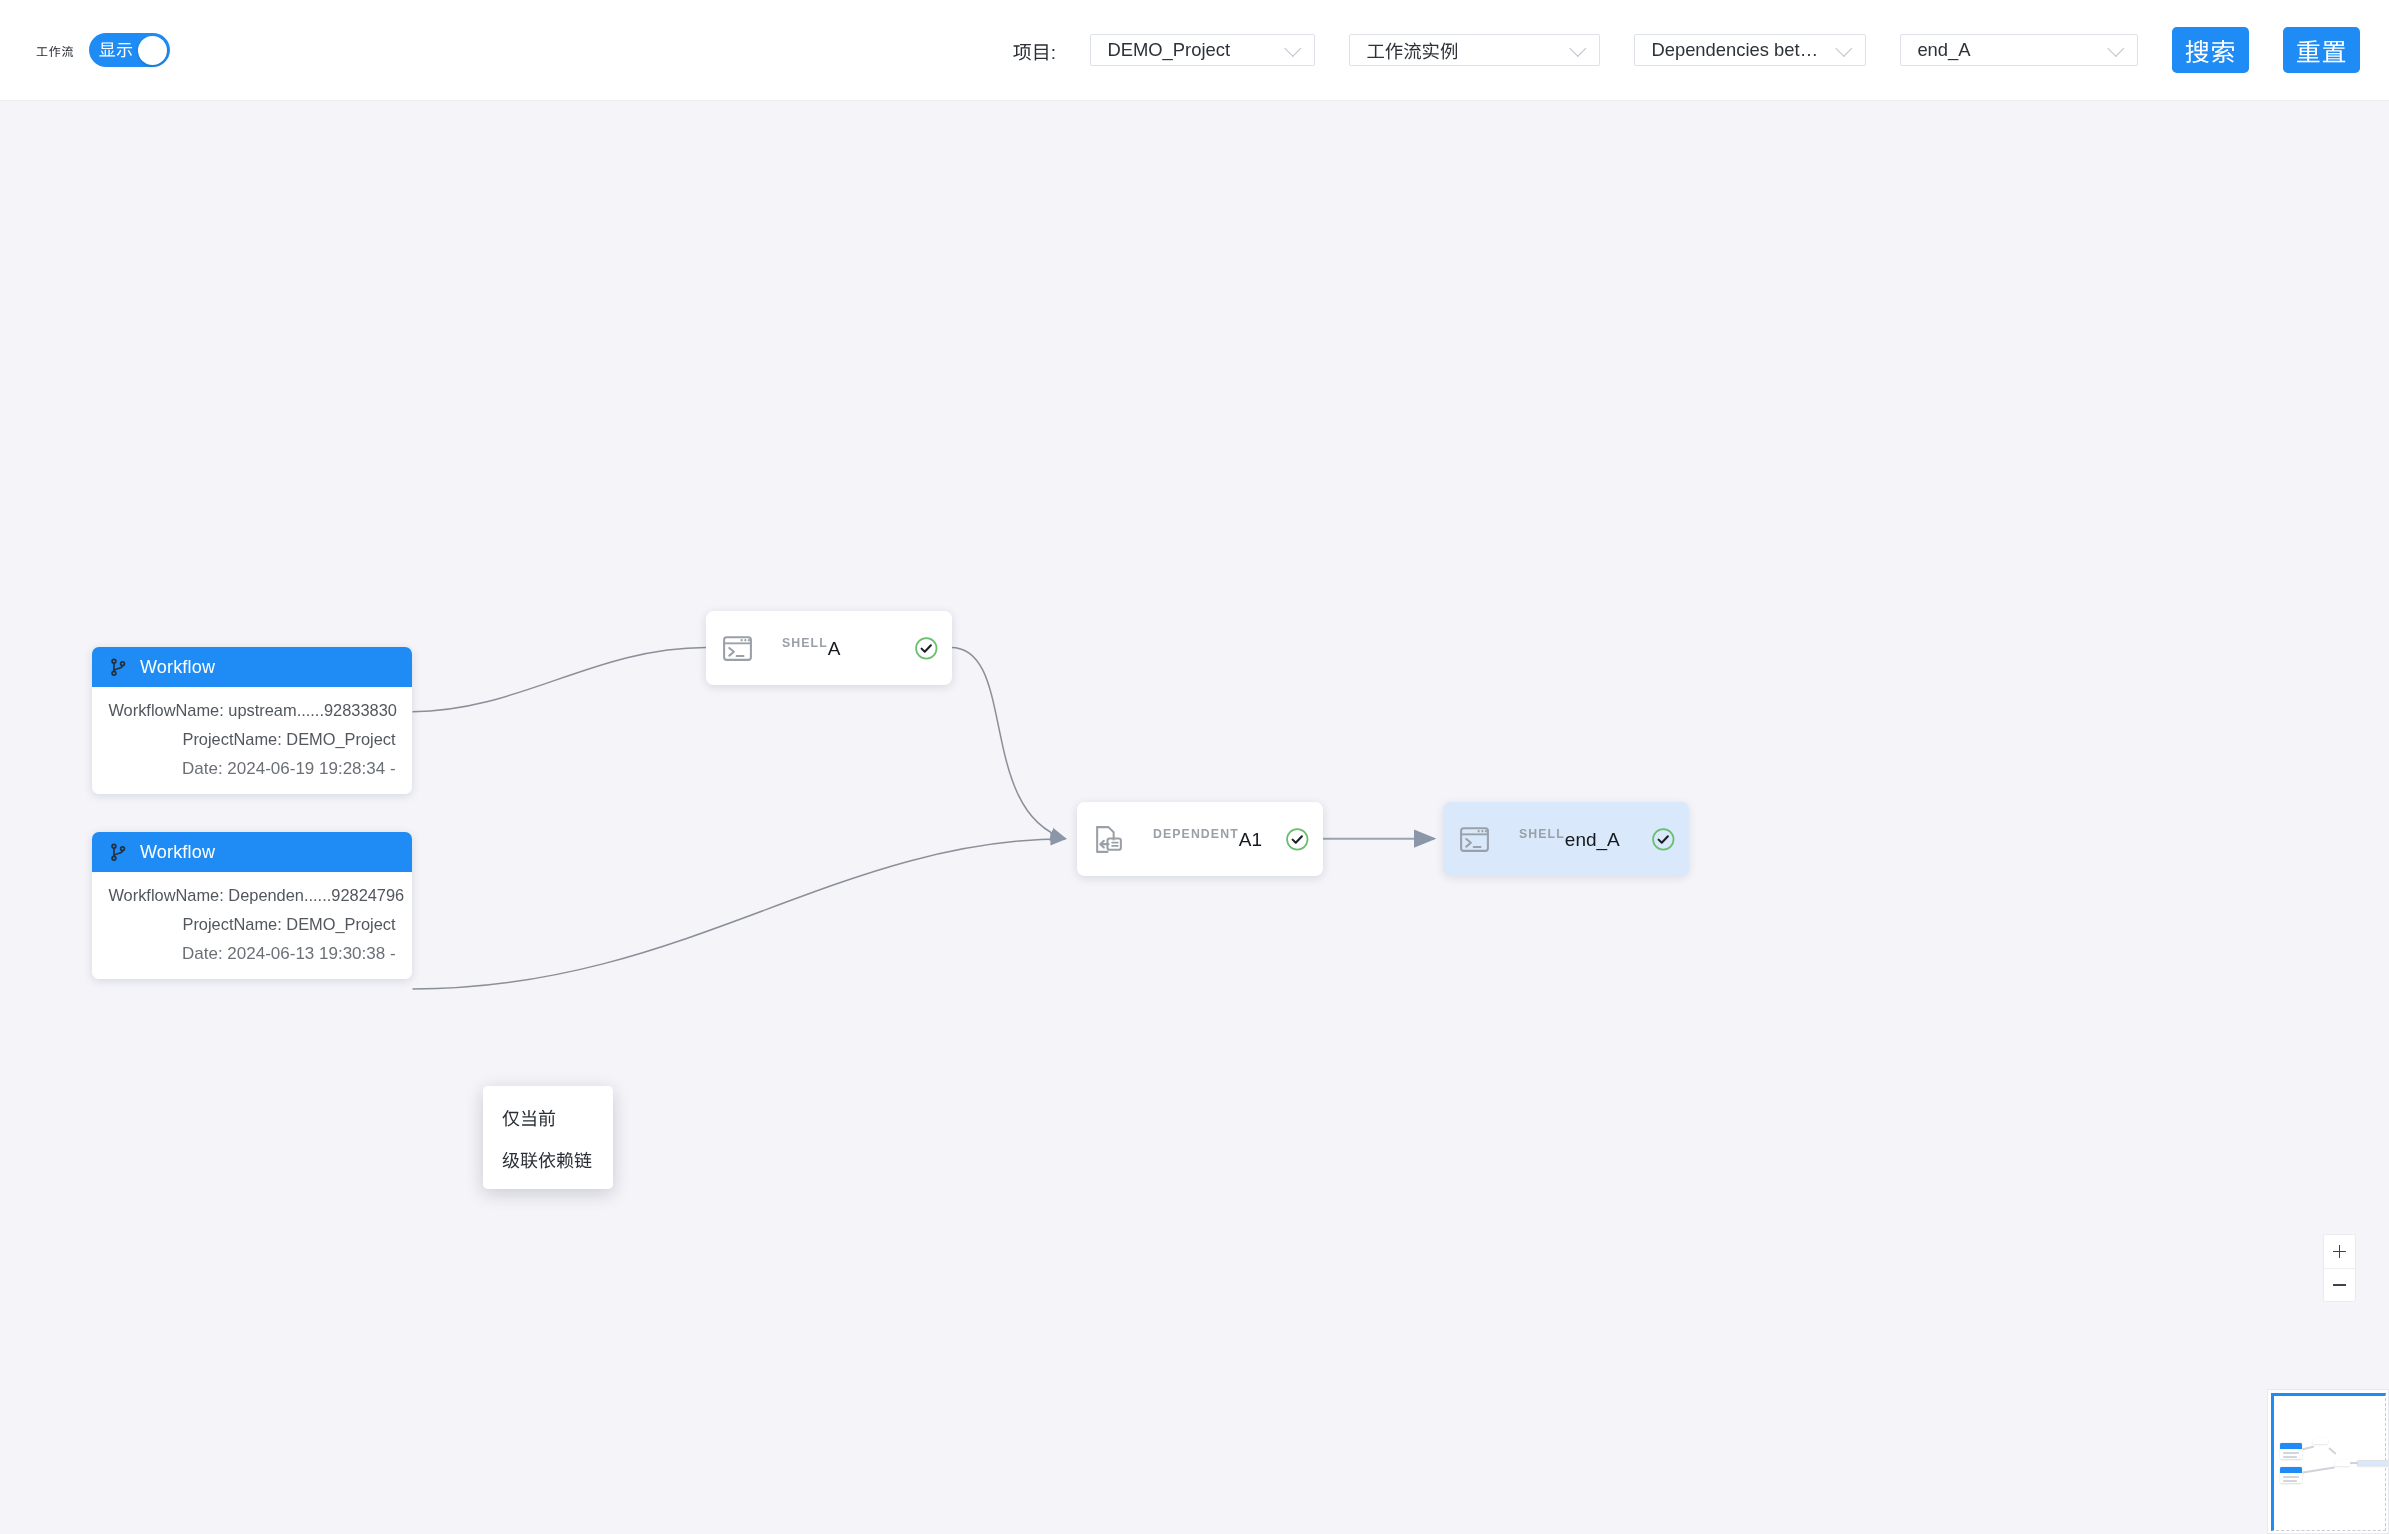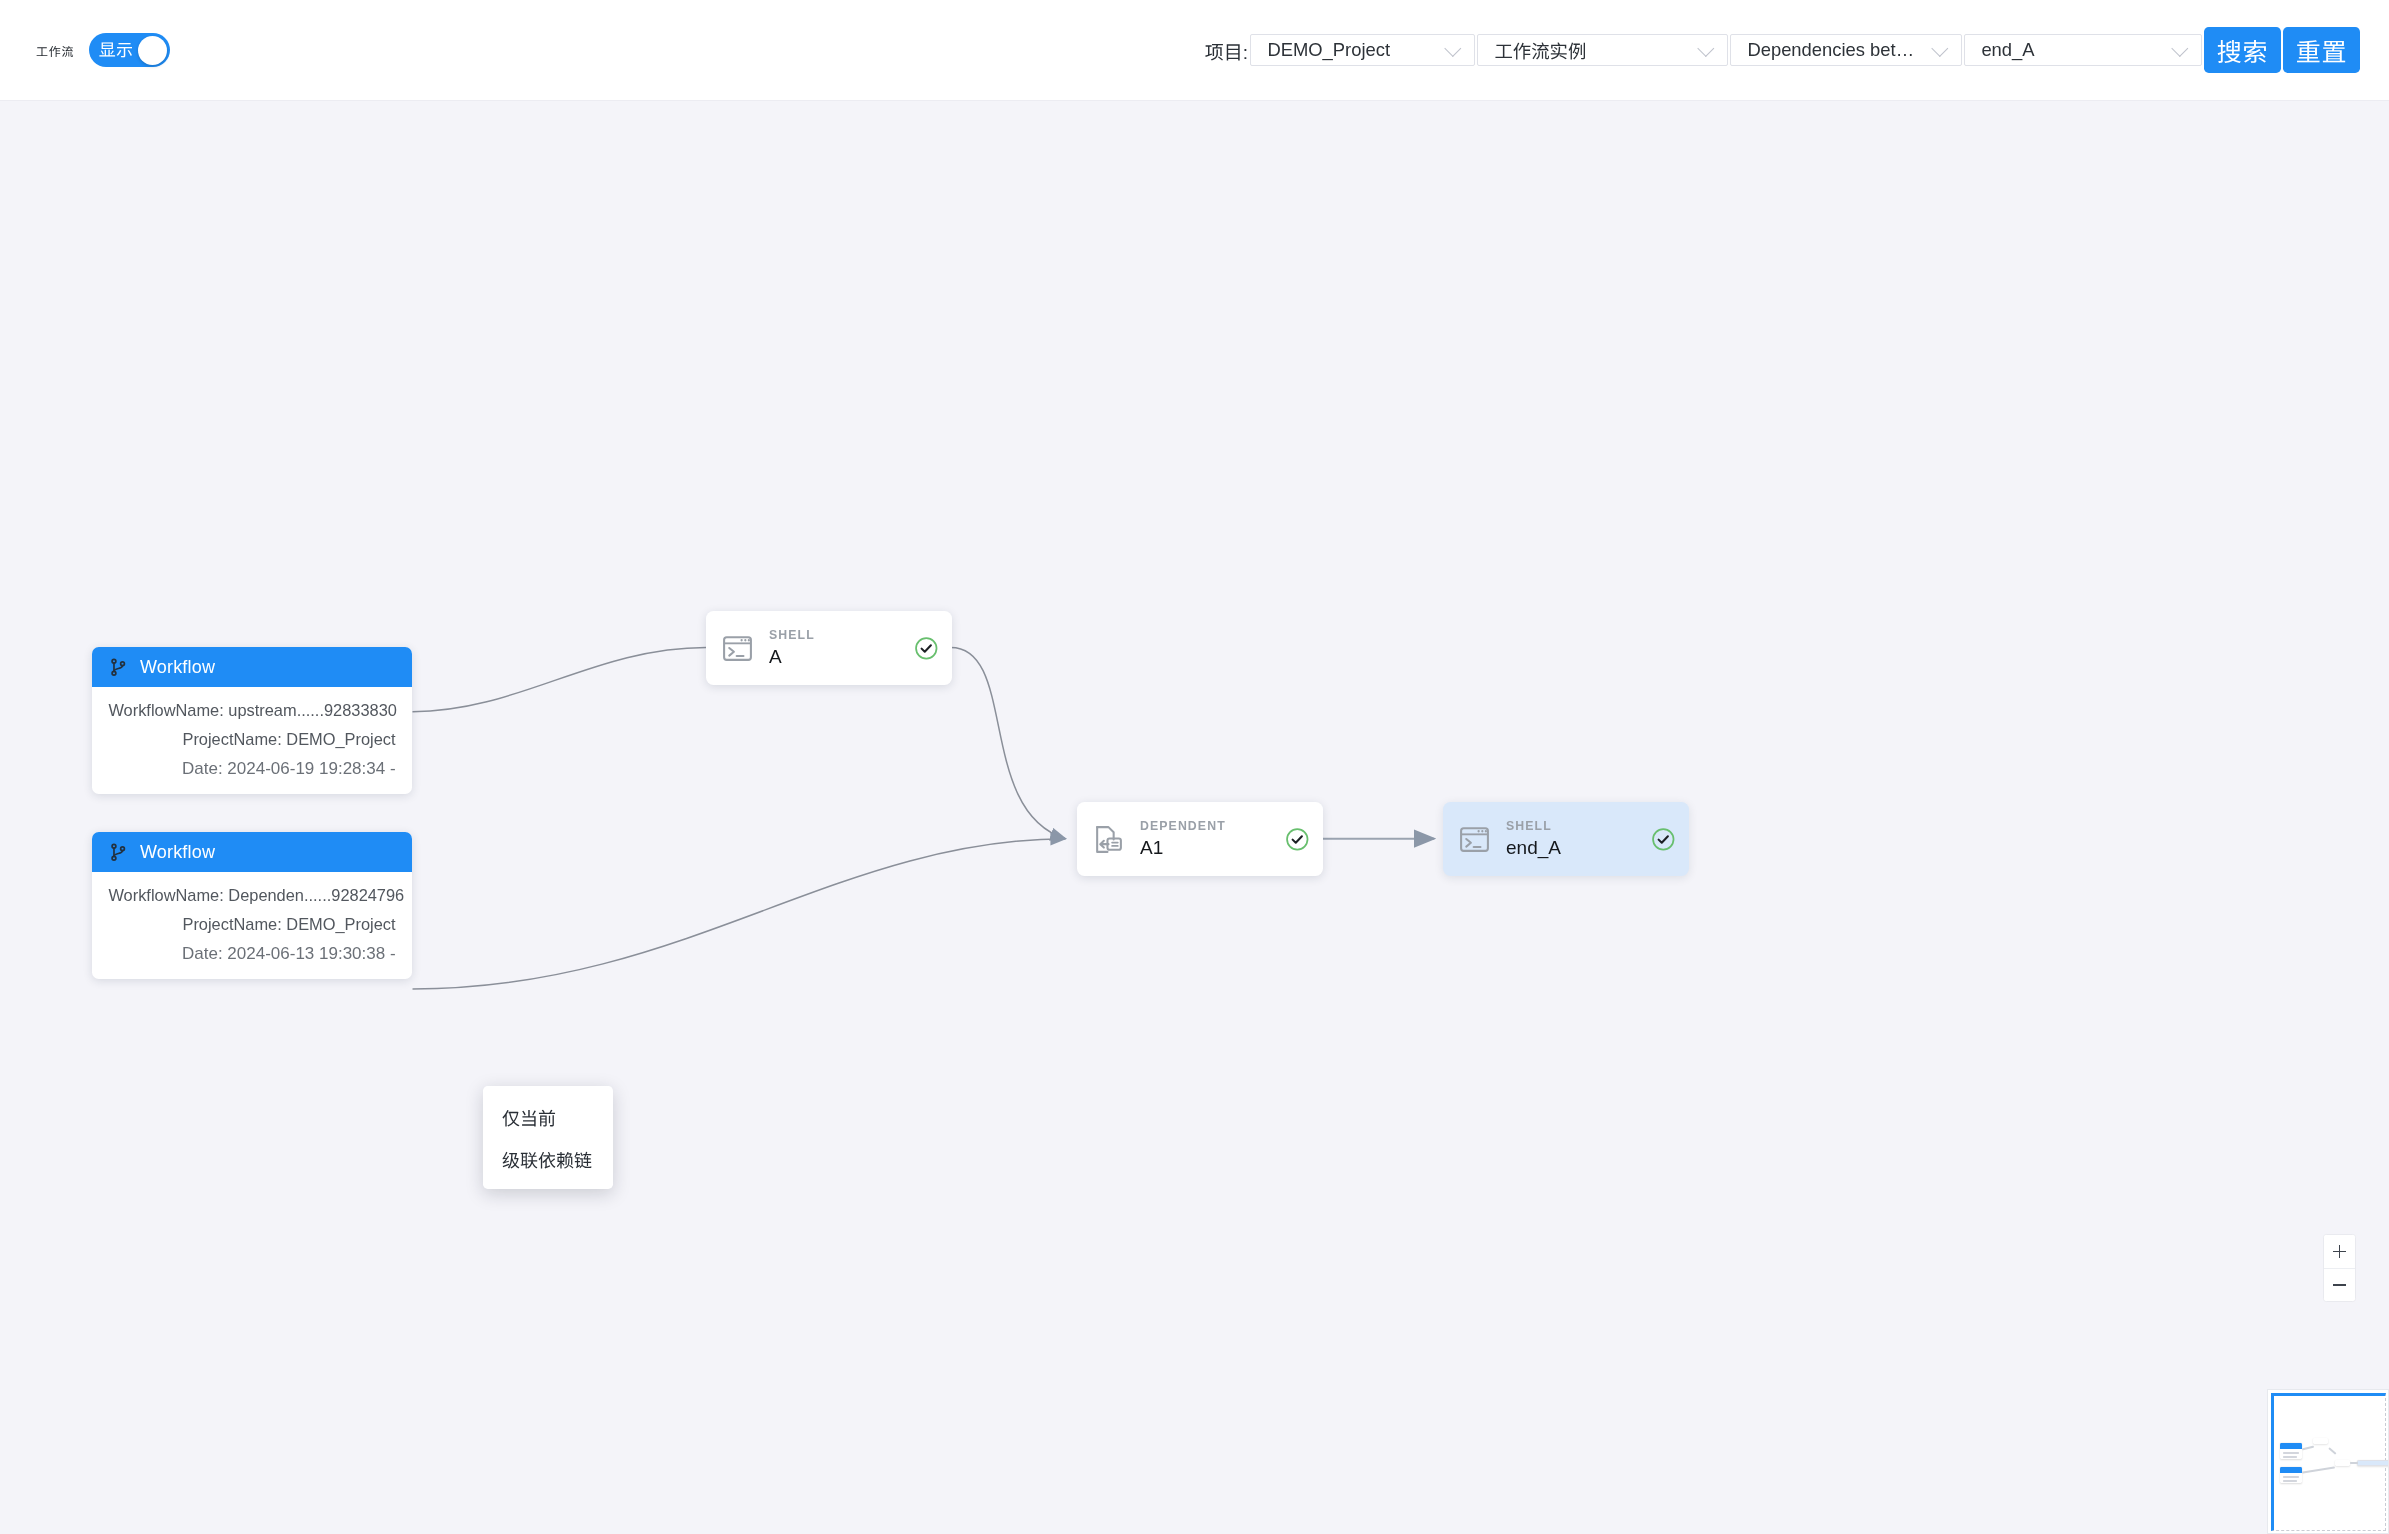--- a/index.html
+++ b/index.html
@@ -46,21 +46,21 @@
   }
   .toggle-knob {
     position: absolute; right: 2.7px; top: 2.7px;
     width: 29px; height: 29px; border-radius: 50%;
     background: #ffffff;
     box-shadow: 0 1.4px 3.4px rgba(0,0,0,.18);
   }
 
   .topbar-right {
     margin-left: auto; margin-right: 29px;
-    display: flex; align-items: center; gap: 2px;
+    display: flex; align-items: center; gap: 34px;
   }
   .proj-label { font-size: 19px; color: #2a2f36; white-space: nowrap; }
 
   .sel {
     position: relative;
     height: 32px;
     background: #fff;
     border: 0.7px solid #dfe1e8;
     border-radius: 2px;
     display: flex; align-items: center;
@@ -136,21 +136,21 @@
     width: 246px; height: 74px;
     background: #ffffff;
     border-radius: 7.5px;
     box-shadow: 0 2px 9.6px rgba(24,35,61,.13);
     display: flex; align-items: center;
     padding: 0 13.7px 0 15px;
     z-index: 6;
   }
   .node.selected { background: #d9e8fa; box-shadow: 0 2px 9.6px rgba(24,35,61,.10); }
   .node .nicon { width: 33px; height: 33px; flex: 0 0 33px; }
-  .node .ntext { margin-left: 15px; display: flex; flex-direction: column; justify-content: center; }
+  .node .ntext { margin-left: 28px; display: flex; flex-direction: row; justify-content: center; }
   .node .ntype {
     font-size: 12.3px; font-weight: bold; color: #9aa0a8;
     letter-spacing: 1.1px; line-height: 15px;
   }
   .node .nname { font-size: 19px; color: #15181c; line-height: 23px; margin-top: 1.4px; }
   .node .nstatus { margin-left: auto; width: 24.6px; height: 24.6px; }
 
   
   .ctxmenu {
     position: absolute;

